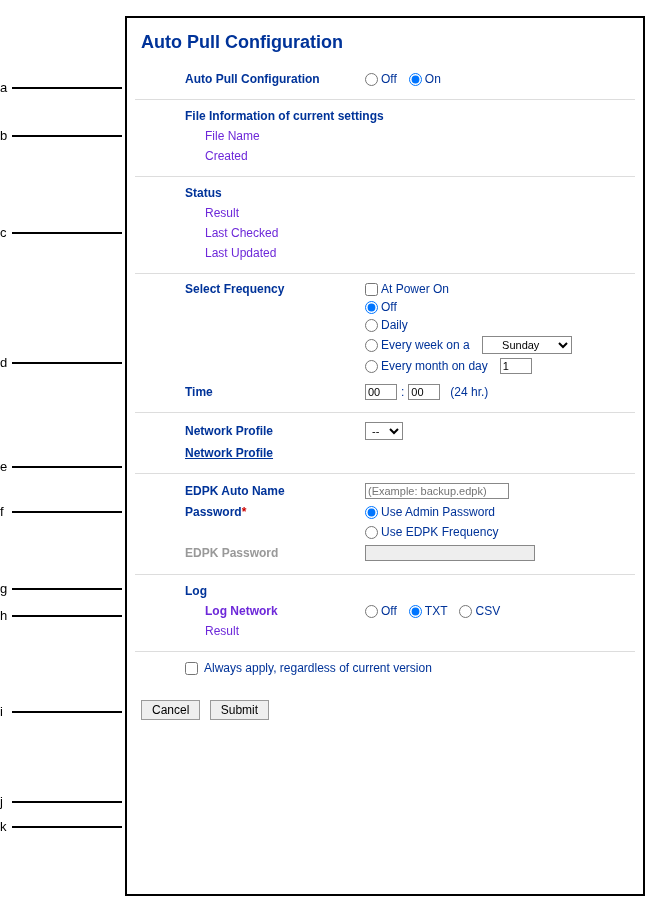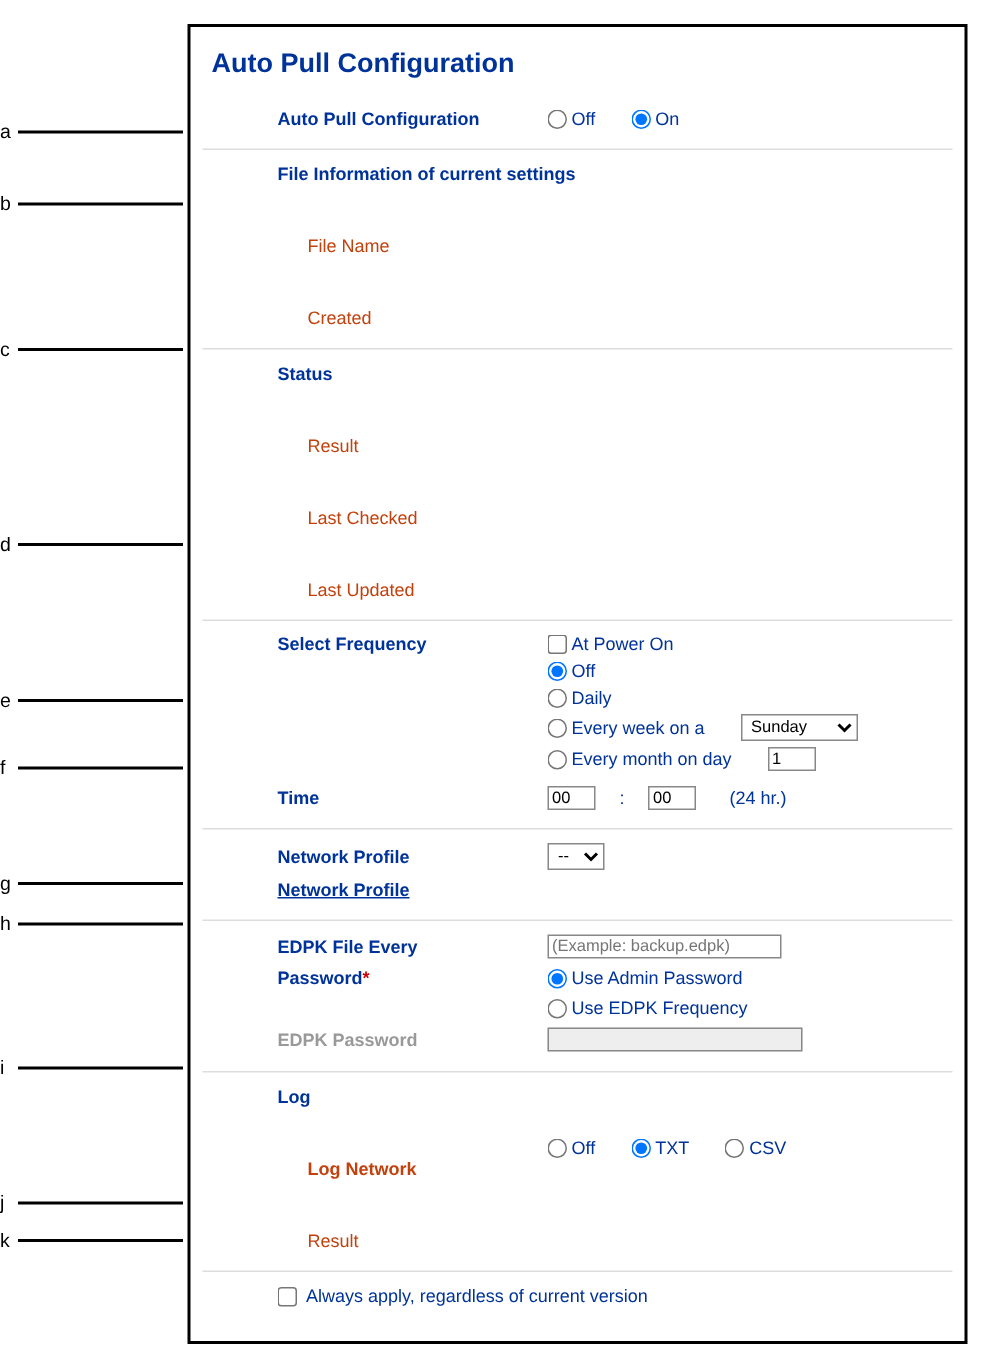--- a/index.html
+++ b/index.html
@@ -63,33 +63,32 @@
     .label-col {
       width: 180px;
       flex-shrink: 0;
       font-weight: bold;
     }
     .label-bold {
       font-weight: bold;
       color: #003399;
     }
     .label-normal {
-      color: #c2410c;
+      color: #6d28d9;
       padding-left: 20px;
-      margin-top: 28px;
     }
     .label-disabled {
       color: #999;
       padding-left: 0;
     }
     .value-col {
       flex: 1;
       display: flex;
       align-items: center;
-      gap: 16px;
+      gap: 4px;
       color: #003399;
       flex-wrap: wrap;
     }
     .value-col label {
       color: #003399;
       margin-right: 8px;
       display: inline-flex;
       align-items: center;
       gap: 3px;
     }
@@ -99,23 +98,23 @@
     }
     .sep-row { height: 6px; }
     select, input[type="text"] {
       font-size: 11px;
       padding: 1px 2px;
       border: 1px solid #888;
       background: #fff;
     }
     input.time-box { width: 32px; }
     input.day-box { width: 32px; }
-    input.wide-box { width: 156px; }
+    input.wide-box { width: 144px; }
     input.pw-box { width: 170px; background: #eee; }
-    select.week-select { width: 78px; }
+    select.week-select { width: 90px; text-align: center; }
     select.profile-select { width: 38px; }
     .link {
       color: #003399;
       text-decoration: underline;
       font-weight: bold;
       cursor: pointer;
     }
     .req { color: #cc0000; }
     .buttons {
       padding: 12px 0 0 6px;
@@ -301,21 +300,21 @@
         <select class="profile-select"><option>--</option></select>
       </div>
     </div>
     <div class="row">
       <span class="link">Network Profile</span>
     </div>
   </div>
 
   <div class="section">
     <div class="row">
-      <div class="label-col label-bold">EDPK File Every</div>
+      <div class="label-col label-bold">EDPK Auto Name</div>
       <div class="value-col">
         <input type="text" class="wide-box" placeholder="(Example: backup.edpk)" style="">
       </div>
     </div>
     <div class="row">
       <div class="label-col label-bold"><span>Password</span><span class="req">*</span></div>
       <div class="value-col">
         <label>
             <input type="radio" name="pw" checked="" style="">
             <span>Use Admin Password</span>

